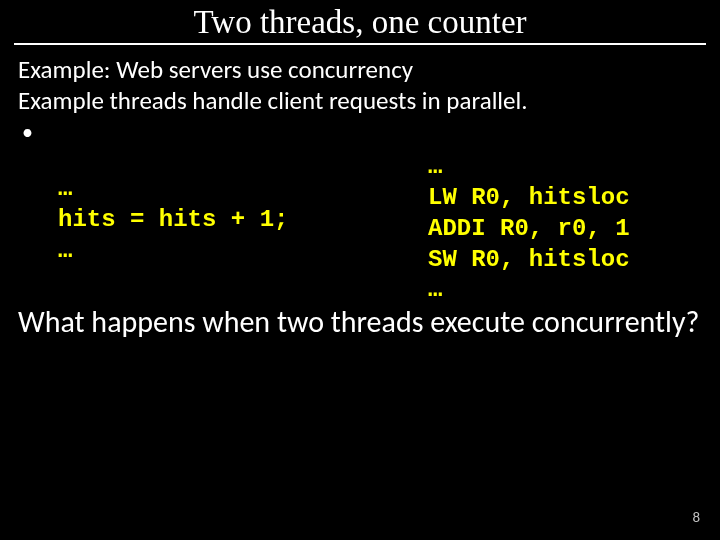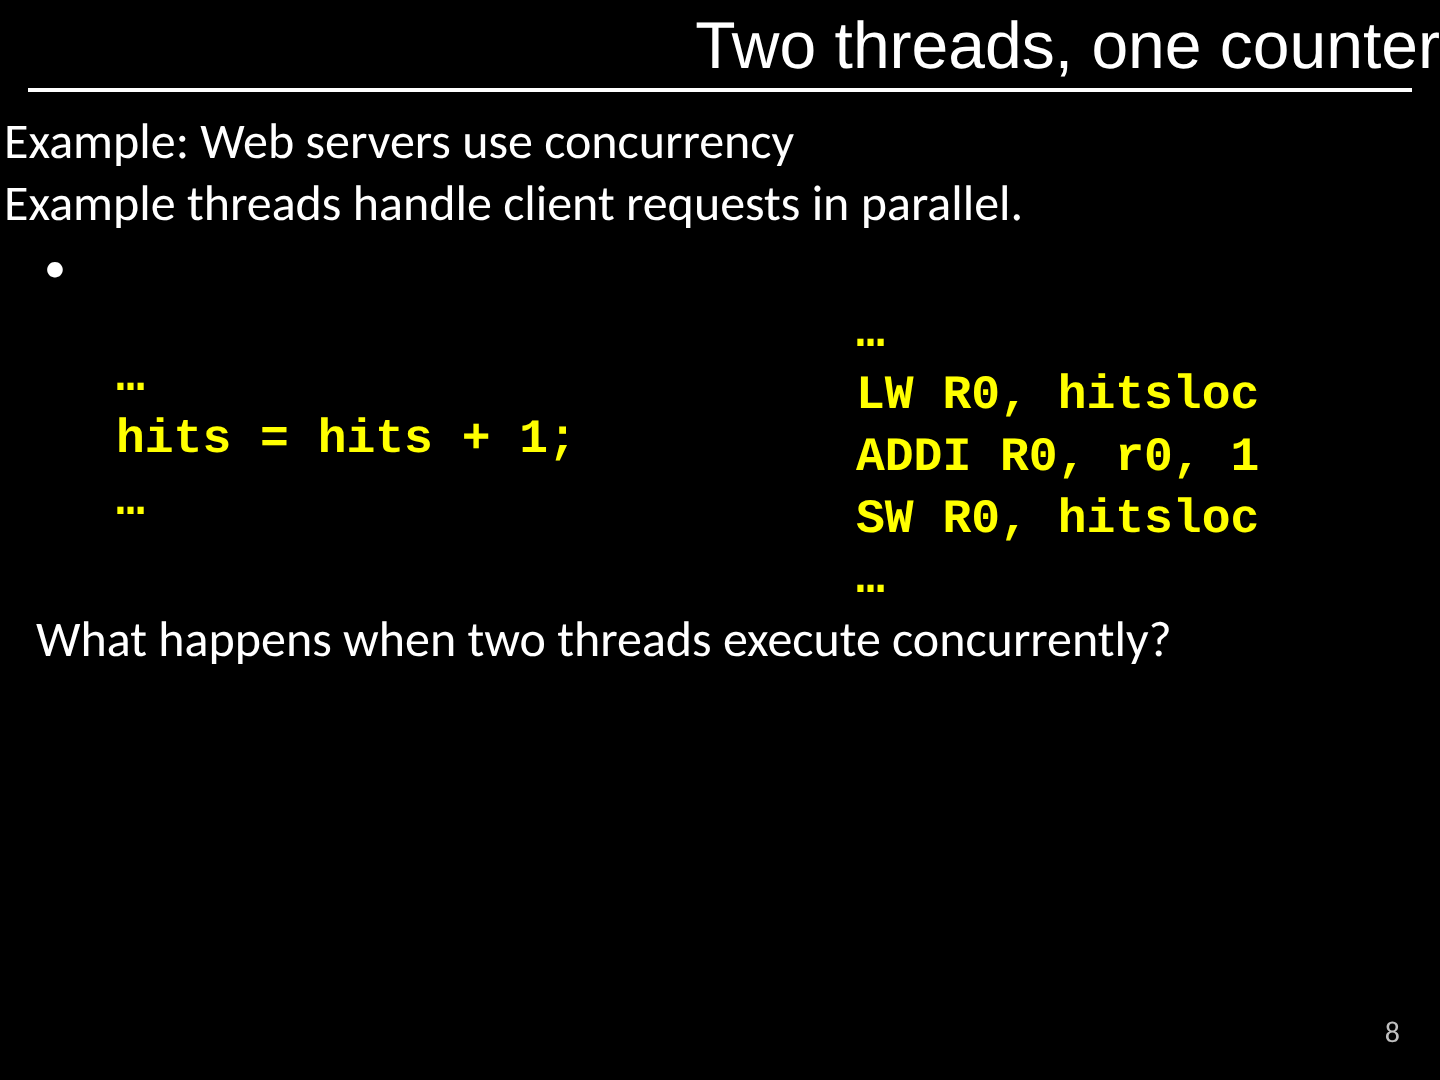--- a/index.html
+++ b/index.html
@@ -13,33 +13,33 @@
     overflow: hidden;
     position: relative;
   }
   .slide {
     width: 720px;
     height: 540px;
     position: relative;
     box-sizing: border-box;
   }
   .title {
-    text-align: right;
-    font-family: Liberation Sans, sans-serif;
+    text-align: center;
+    font-family: Liberation Serif, serif;
     font-size: 33px;
     font-weight: 400;
     padding-top: 4px;
     letter-spacing: 0px;
   }
   .title-underline {
     margin: 2px 14px 0 14px;
     border-bottom: 2px solid #ffffff;
   }
   .body {
-    padding: 10px 18px 0 2px;
+    padding: 10px 18px 0 18px;
     font-size: 25px;
     line-height: 1.22;
   }
   .bullet-row {
     display: flex;
     align-items: flex-start;
     font-size: 22px;
     padding: 4px 0 4px 22px;
     line-height: 1.2;
   }
@@ -62,21 +62,21 @@
   }
   .code {
     font-family: "Courier New", Courier, monospace;
     font-weight: bold;
     color: #ffff00;
     font-size: 24px;
     line-height: 1.28;
     white-space: pre;
   }
   .closing {
-    font-size: 25px;
+    font-size: 30px;
     padding: 0 18px 0 18px;
     line-height: 1.2;
     margin-top: -2px;
   }
   .pagenum {
     position: absolute;
     right: 20px;
     bottom: 14px;
     color: #bfbfbf;
     font-size: 15px;

